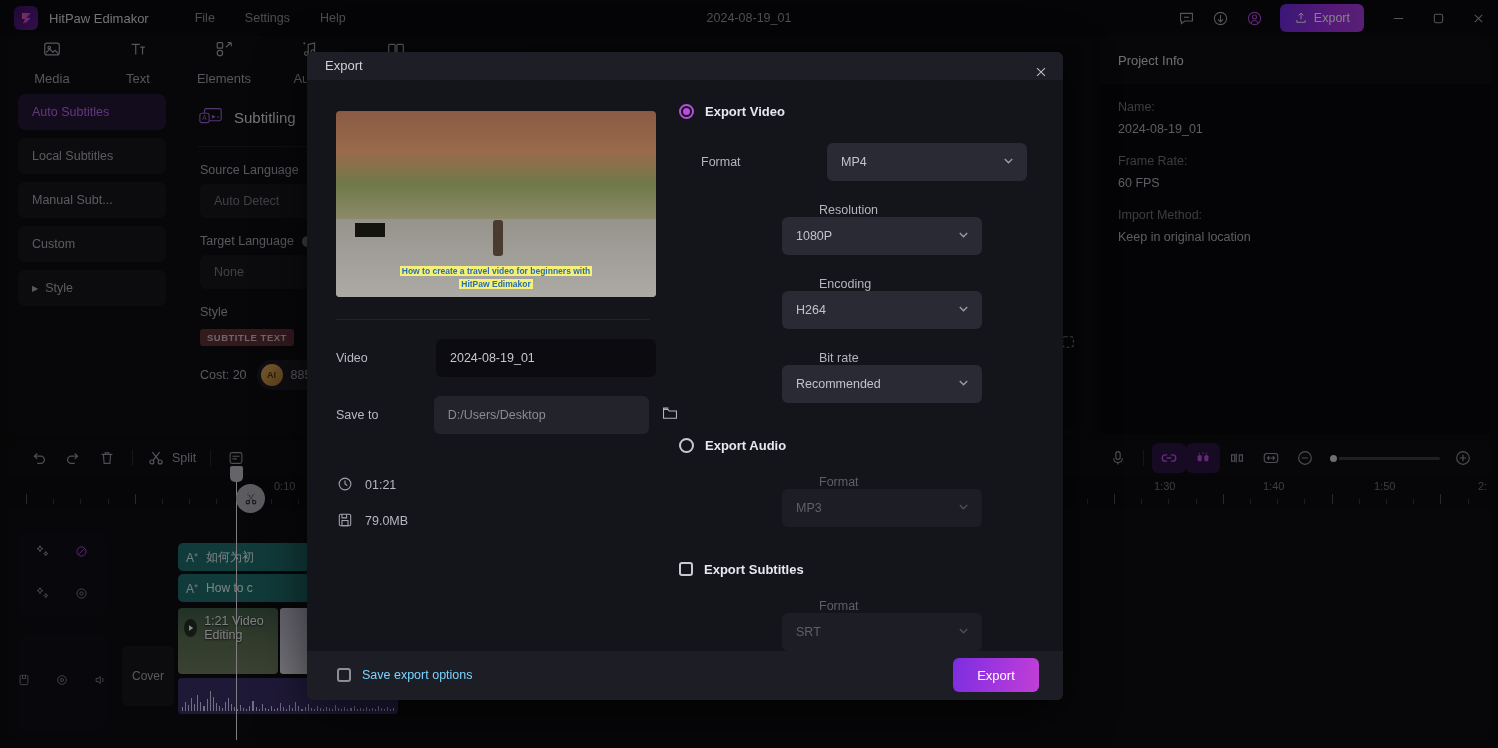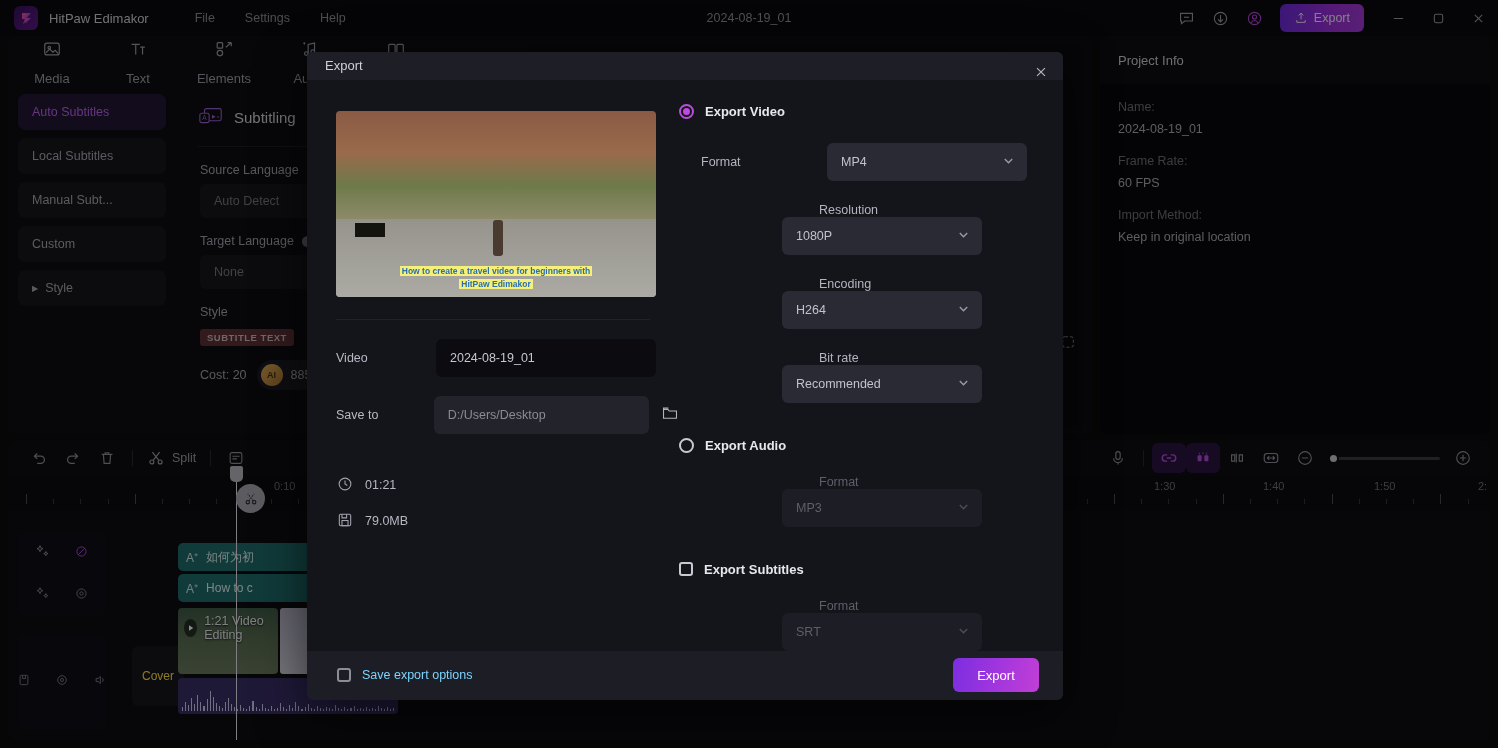--- a/index.html
+++ b/index.html
@@ -149,23 +149,23 @@
   .tick.major { height:10px; background:#4a4a55; }
   .tick.minor { height:5px; }
 
   .tracks { position:absolute; left:0; top:70px; width:100%; height:230px; }
   .head-col { position:absolute; left:0; top:0; width:108px; height:100%; background:#0d0d11; }
   .head-grp { margin: 22px 10px 0 10px; border-radius:6px; background:#101016; }
   .head-row { height:42px; display:flex; align-items:center; justify-content:center; gap:24px; color:#7c7c87; }
   .head-row .hi { cursor:pointer; }
   .head-row .hi.acc { color:#a348d6; }
   .cover-box {
-    position:absolute; left:124px; top:136px; width:52px; height:60px;
+    position:absolute; left:114px; top:136px; width:52px; height:60px;
     background:#16161c; border-radius:6px; display:flex; align-items:center; justify-content:center;
-    color:#fde047; font-size:12px; cursor:pointer;
+    color:#a3a3a3; font-size:12px; cursor:pointer;
   }
 
   .track-area { position:absolute; left:170px; top:0; right:0; height:100%; }
   .clip-sub {
     position:absolute; height:28px; border-radius:5px; background:#1f6a6a;
     display:flex; align-items:center; padding-left:8px; gap:8px; overflow:hidden;
     color:#dff2f0; font-size:12px; cursor:pointer;
   }
   .clip-sub .ai-a { font-size:12px; color:#cfe9e6; }
   .clip-video {

